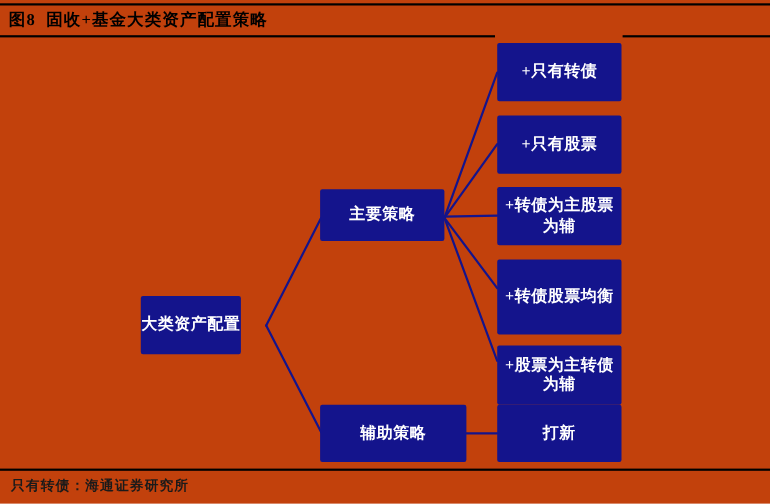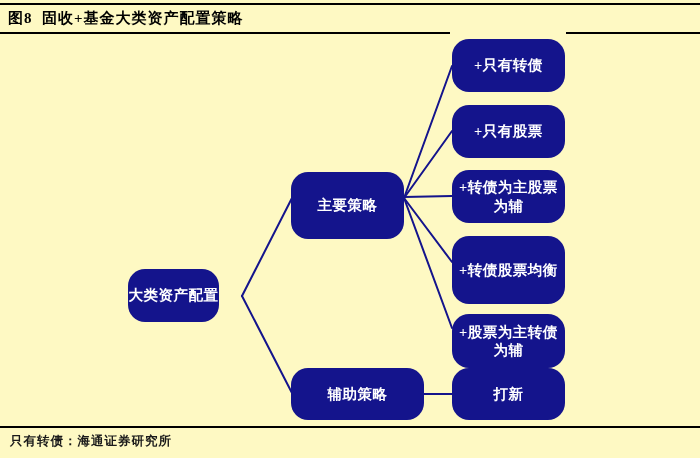--- a/index.html
+++ b/index.html
@@ -1,20 +1,20 @@
 <!DOCTYPE html>
 <html><head>
 <meta charset="utf-8">
 <style>
   html, body { margin: 0; padding: 0; background: #ffffff; }
   .page {
     position: relative;
     width: 700px;
     height: 458px;
-    background: #fef9c3;
+    background: #c2410c;
     overflow: hidden;
     font-family: "Liberation Serif", serif;
   }
   .rule {
     position: absolute;
     background: #000000;
   }
   .top-rule    { left: 0;   top: 3px;   width: 700px; height: 2px; }
   .title-rule-left  { left: 0;   top: 32px;  width: 450px; height: 2px; }
   .title-rule-right { left: 566px; top: 32px; width: 134px; height: 2px; }
@@ -44,31 +44,31 @@
     width: 700px; height: 458px;
     pointer-events: none;
   }
   .node {
     position: absolute;
     background: #14148C;
     color: #ffffff;
     font-weight: bold;
     font-size: 14.5px;
     line-height: 1.25;
-    border-radius: 17px;
+    border-radius: 2px;
     display: flex;
     align-items: center;
     justify-content: center;
     text-align: center;
     box-sizing: border-box;
     padding: 2px 0;
     letter-spacing: 0.5px;
   }
   .node-root  { left: 128px; top: 269px; width: 91px; height: 53px; }
-  .node-main  { left: 291px; top: 172px; width: 113px; height: 67px; text-align: center; }
+  .node-main  { left: 291px; top: 172px; width: 113px; height: 47px; text-align: center; }
   .node-aux   { left: 291px; top: 368px; width: 133px; height: 52px; text-align: center; }
   .node-leaf1 { left: 452px; top: 39px;  width: 113px; height: 53px; }
   .node-leaf2 { left: 452px; top: 105px; width: 113px; height: 53px; }
   .node-leaf3 { left: 452px; top: 170px; width: 113px; height: 53px; }
   .node-leaf4 { left: 452px; top: 236px; width: 113px; height: 68px; }
   .node-leaf5 { left: 452px; top: 302px; width: 113px; height: 54px; margin-top: 12px; }
   .node-leaf6 { left: 452px; top: 368px; width: 113px; height: 52px; }
 </style>
 </head>
 <body>

